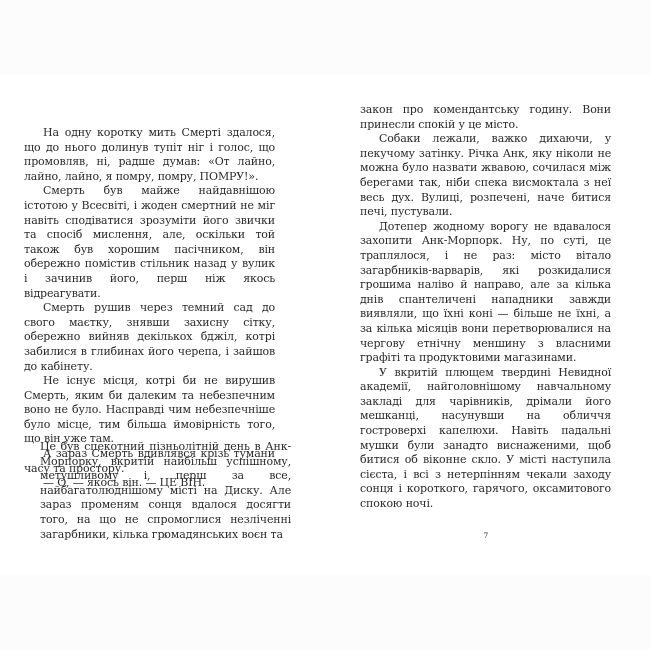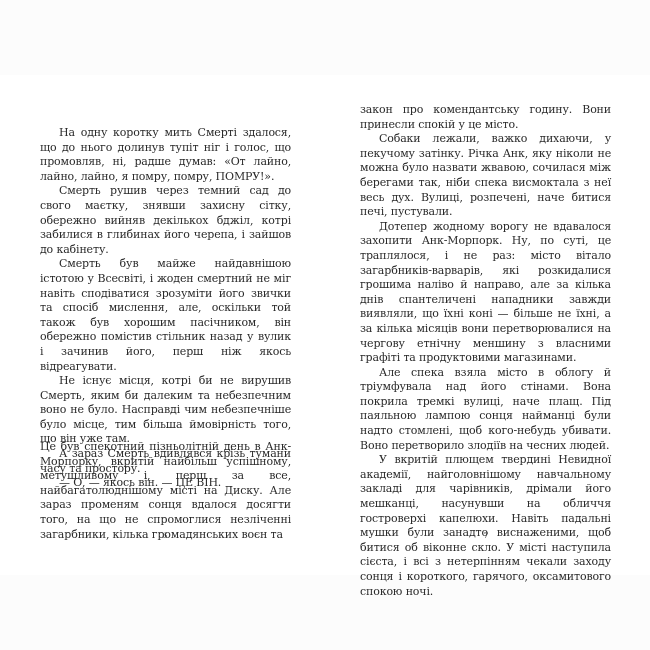--- a/index.html
+++ b/index.html
@@ -30,21 +30,21 @@
       position: absolute;
       width: 251px;
       font-family: "DejaVu Serif", serif;
       font-size: 11px;
       line-height: 14.6px;
       color: #2a2a2a;
       text-align: justify;
       hyphens: manual;
       letter-spacing: -0.15px;
     }
-    .page.left .textblock.top { left: 40px; top: 51px; }
+    .page.left .textblock.top { left: 24px; top: 51px; }
     .page.left .textblock.bottom { left: 40px; top: 365px; }
     .page.right .textblock.top { left: 35px; top: 28px; }
     .textblock p {
       margin: 0;
       text-indent: 19px;
     }
     .textblock p.noindent { text-indent: 0; }
     .textblock p.last-line-short { text-align-last: left; }
     .em { }
     .pagenum {
@@ -60,36 +60,35 @@
     .page.right .pagenum { left: 151px; }
   </style>
 </head>
 <body>
 
 <div class="spread">
 
   <div class="page left">
     <div class="textblock top">
       <p class="last-line-short">На одну коротку мить Смерті здалося, що до нього долинув тупіт ніг і голос, що промовляв, ні, радше думав: «От лайно, лайно, лайно, я помру, помру, ПОМРУ!».</p>
+      <p class="last-line-short">Смерть був майже найдавнішою істотою у Всесвіті, і жоден смертний не міг навіть сподіватися зрозуміти його звички та спосіб мислення, але, оскільки той також був хорошим пасічником, він обережно помістив стільник назад у вулик і зачинив його, перш ніж якось відреагувати.</p>
       <p class="last-line-short">Смерть рушив через темний сад до свого маєтку, знявши захисну сітку, обережно вийняв декількох бджіл, котрі забилися в глибинах його черепа, і зайшов до кабінету.</p>
-      <p class="last-line-short">Смерть був майже найдавнішою істотою у Всесвіті, і жоден смертний не міг навіть сподіватися зрозуміти його звички та спосіб мислення, але, оскільки той також був хорошим пасічником, він обережно помістив стільник назад у вулик і зачинив його, перш ніж якось відреагувати.</p>
       <p class="last-line-short">Не існує місця, котрі би не вирушив Смерть, яким би далеким та небезпечним воно не було. Насправді чим небезпечніше було місце, тим більша ймовірність того, що він уже там.</p>
       <p class="last-line-short">А зараз Смерть вдивлявся крізь тумани часу та простору.</p>
       <p class="last-line-short">— О, — якось він. — ЦЕ ВІН.</p>
     </div>
     <div class="textblock bottom">
       <p class="noindent">Це був спекотний пізньолітній день в Анк-Морпорку, вкритій найбільш успішному, метушливому і, перш за все, найбагатолюднішому місті на Диску. Але зараз променям сонця вдалося досягти того, на що не спромоглися незліченні загарбники, кілька громадянських воєн та</p>
     </div>
     <div class="pagenum">6</div>
   </div>
 
   <div class="page right">
     <div class="textblock top">
       <p class="noindent last-line-short">закон про комендантську годину. Вони принесли спокій у це місто.</p>
       <p class="last-line-short">Собаки лежали, важко дихаючи, у пекучому затінку. Річка Анк, яку ніколи не можна було назвати жвавою, сочилася між берегами так, ніби спека висмоктала з неї весь дух. Вулиці, розпечені, наче битися печі, пустували.</p>
       <p class="last-line-short"><span>Дотепер жодному ворогу не вдавалося захопити Анк-Морпорк. Ну, </span><span class="em">по суті</span><span>, це траплялося, і не раз: місто вітало загарбників-варварів, які розкидалися грошима наліво й направо, але за кілька днів спантеличені нападники завжди виявляли, що їхні коні — більше не їхні, а за кілька місяців вони перетворювалися на чергову етнічну меншину з власними графіті та продуктовими магазинами.</span></p>
-      <p class="last-line-short">Але спека взяла місто в облогу й тріумфувала над його стінами. Вона покрила тремкі вулиці, наче плащ. Під паяльною лампою сонця найманці були надто стомлені, щоб кого-небудь убивати. Воно перетворило злодіїв на чесних людей.</p>
       <p class="last-line-short">У вкритій плющем твердині Невидної академії, найголовнішому навчальному закладі для чарівників, дрімали його мешканці, насунувши на обличчя гостроверхі капелюхи. Навіть падальні мушки були занадто виснаженими, щоб битися об віконне скло. У місті наступила сієста, і всі з нетерпінням чекали заходу сонця і короткого, гарячого, оксамитового спокою ночі.</p>
     </div>
     <div class="pagenum">7</div>
   </div>
 
 </div>
 
 </body></html>

